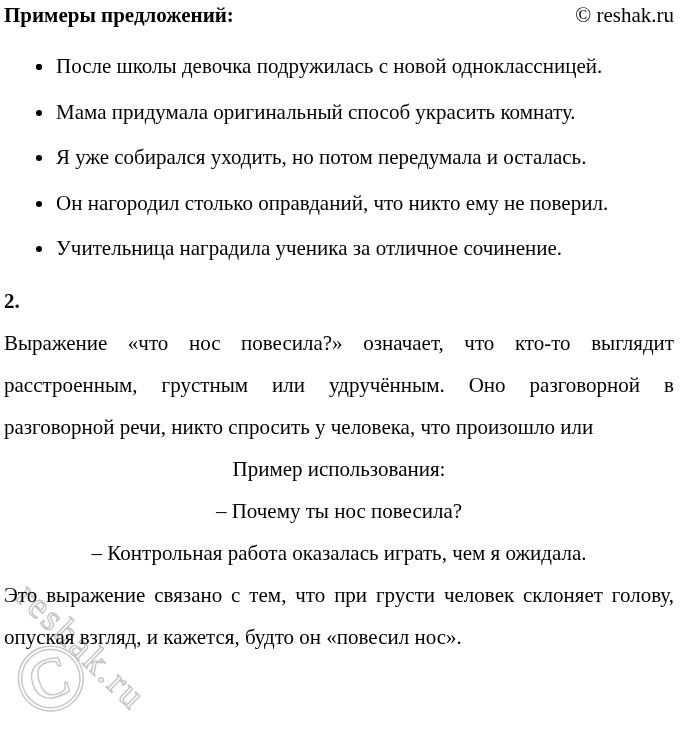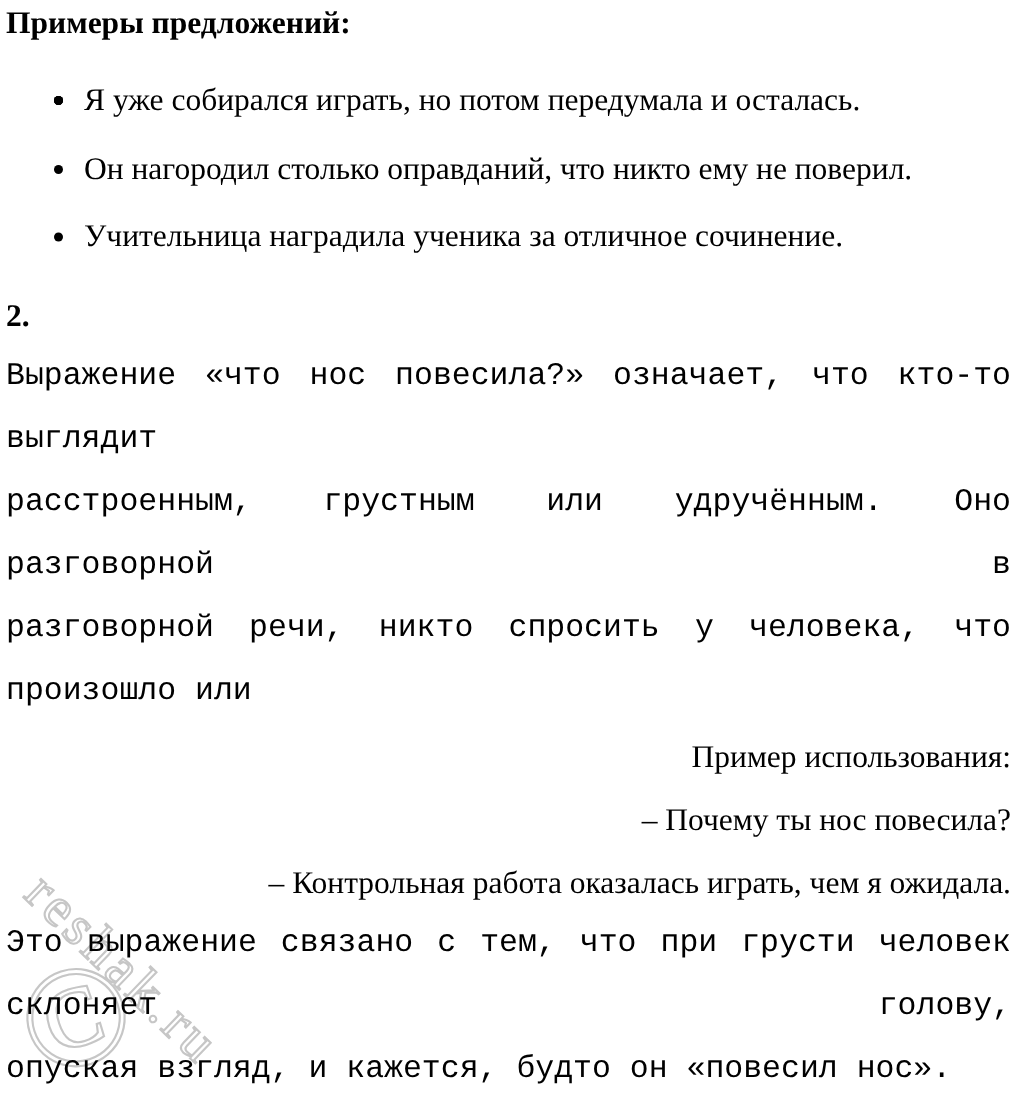--- a/index.html
+++ b/index.html
@@ -56,28 +56,27 @@
   .section-number {
     font-weight: bold;
     margin-top: 8px;
     line-height: 42px;
   }
   .para .para-line {
     line-height: 42px;
     text-align: justify;
     text-align-last: justify;
     white-space: normal;
-    font-family: Liberation Mono, monospace;
   }
   .para .para-line:last-child {
     text-align-last: left;
   }
   .plain, .plain-list .plain {
     line-height: 42px;
-    text-align: right;
+    text-align: center;
   }
   
   .watermark {
     position: absolute;
     left: 0;
     top: 0;
     width: 680px;
     height: 743px;
     z-index: 0;
     pointer-events: none;
@@ -110,36 +109,42 @@
 
 <div class="watermark">
   <span class="wm-text">reshak.ru</span>
   <span class="wm-symbol">©</span>
 </div>
 
 <div class="page">
 
   <div class="header-row">
     <span class="title">Примеры предложений:</span>
+    <span class="copyright">© reshak.ru</span>
   </div>
 
   <ul class="examples">
 
       <li>
         <span class="bullet"></span>
       </li>
 
-
       <li>
         <span class="bullet"></span>
+        <span>После школы девочка подружилась с новой одноклассницей.</span>
       </li>
 
       <li>
         <span class="bullet"></span>
-        <span>Я уже собирался играть, но потом передумала и осталась.</span>
+        <span>Мама придумала оригинальный способ украсить комнату.</span>
+      </li>
+
+      <li>
+        <span class="bullet"></span>
+        <span>Я уже собирался уходить, но потом передумала и осталась.</span>
       </li>
 
       <li>
         <span class="bullet"></span>
         <span>Он нагородил столько оправданий, что никто ему не поверил.</span>
       </li>
 
       <li>
         <span class="bullet"></span>
         <span>Учительница наградила ученика за отличное сочинение.</span>

